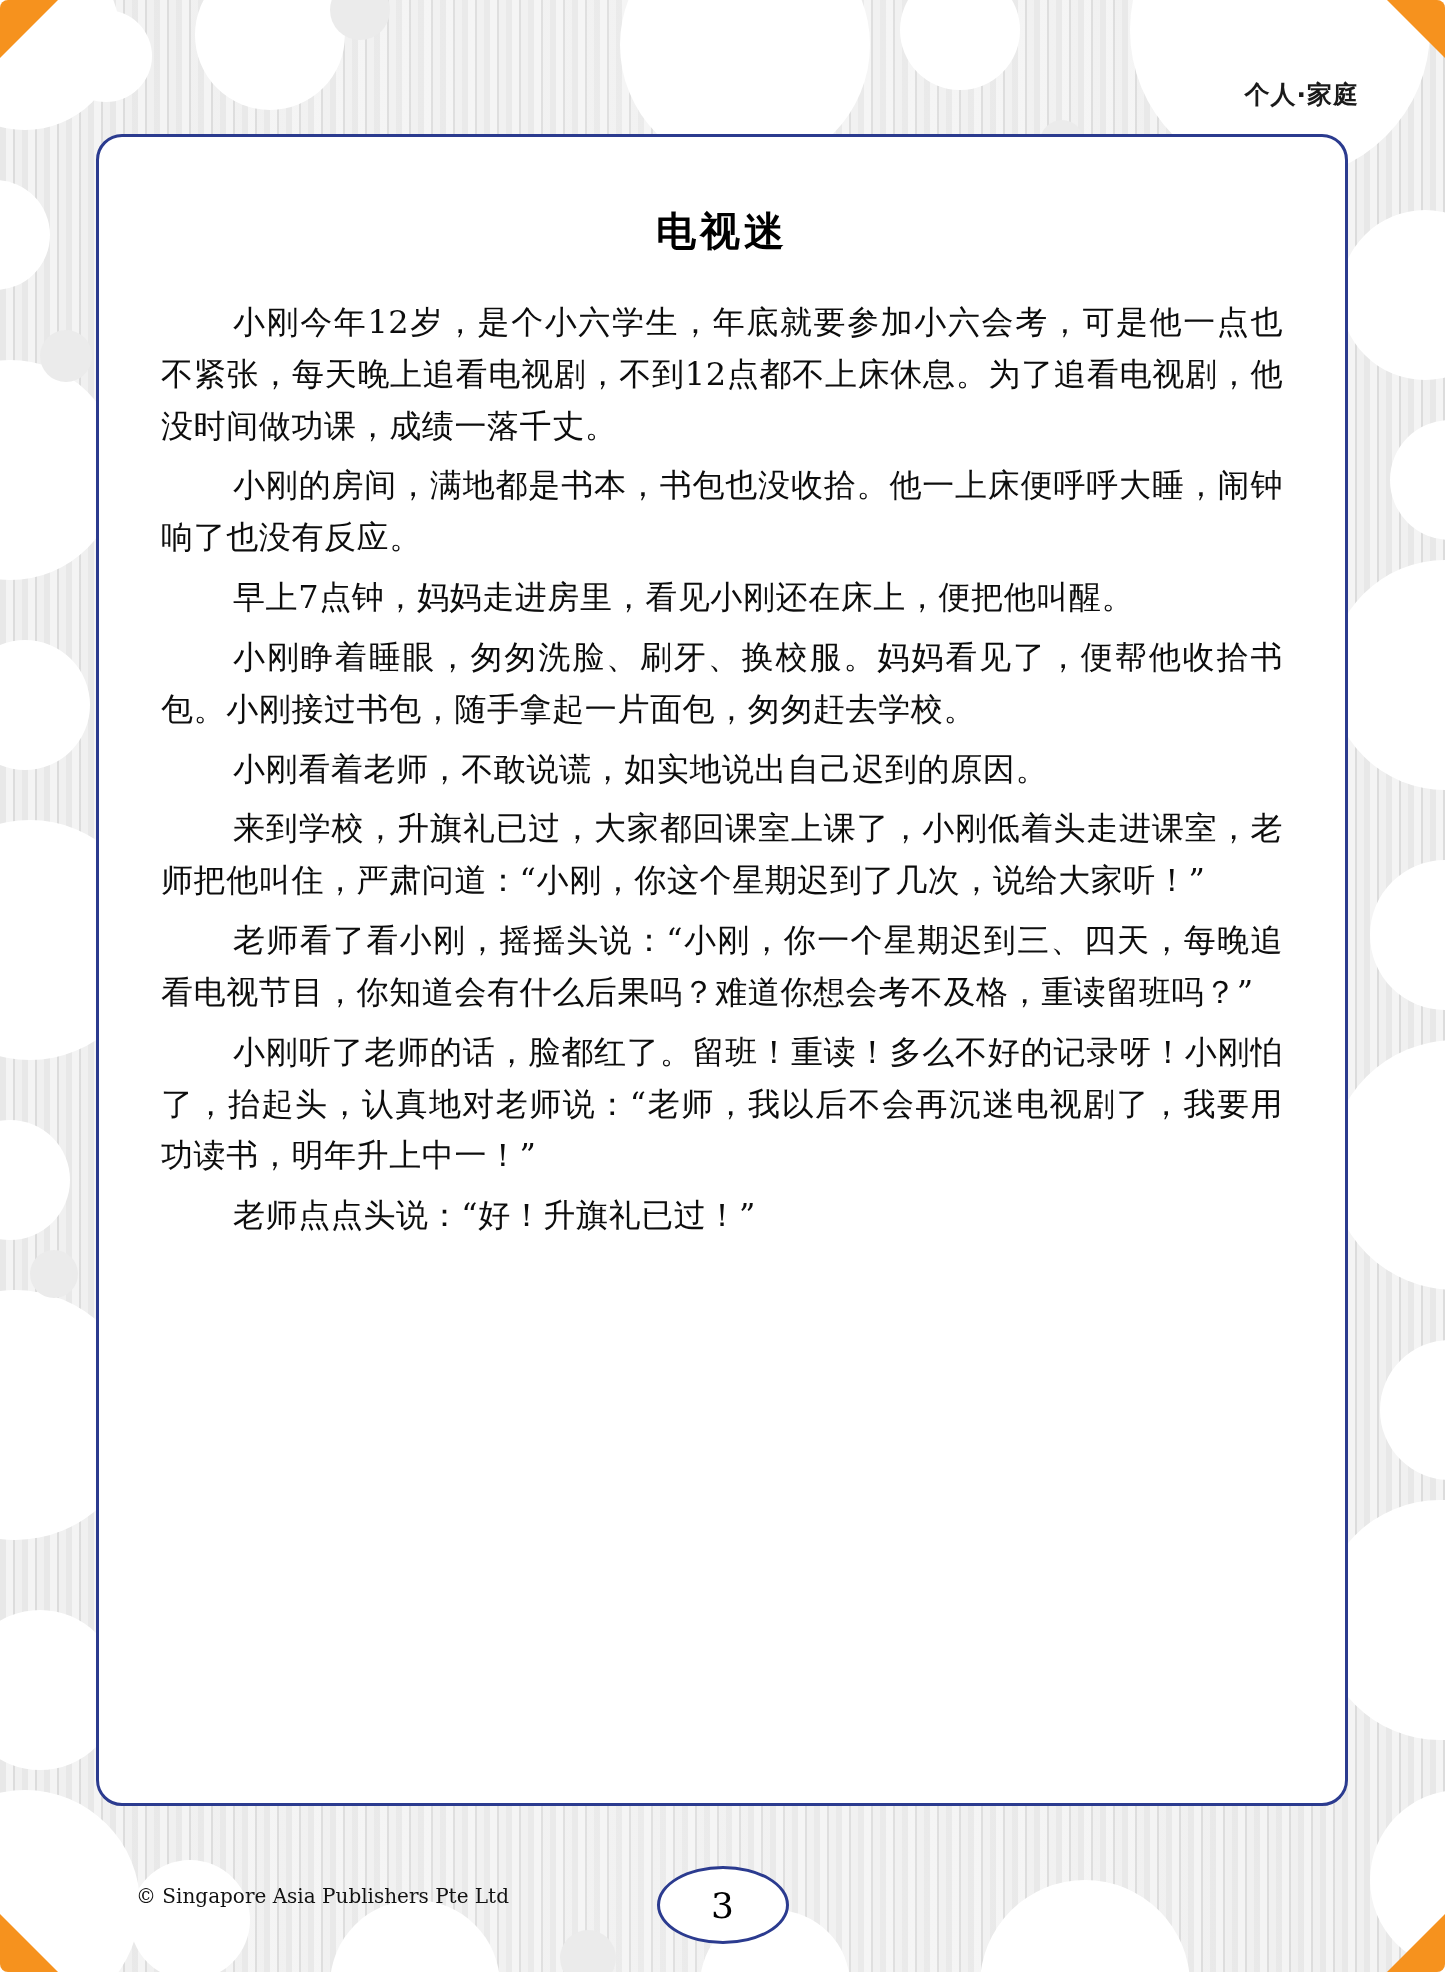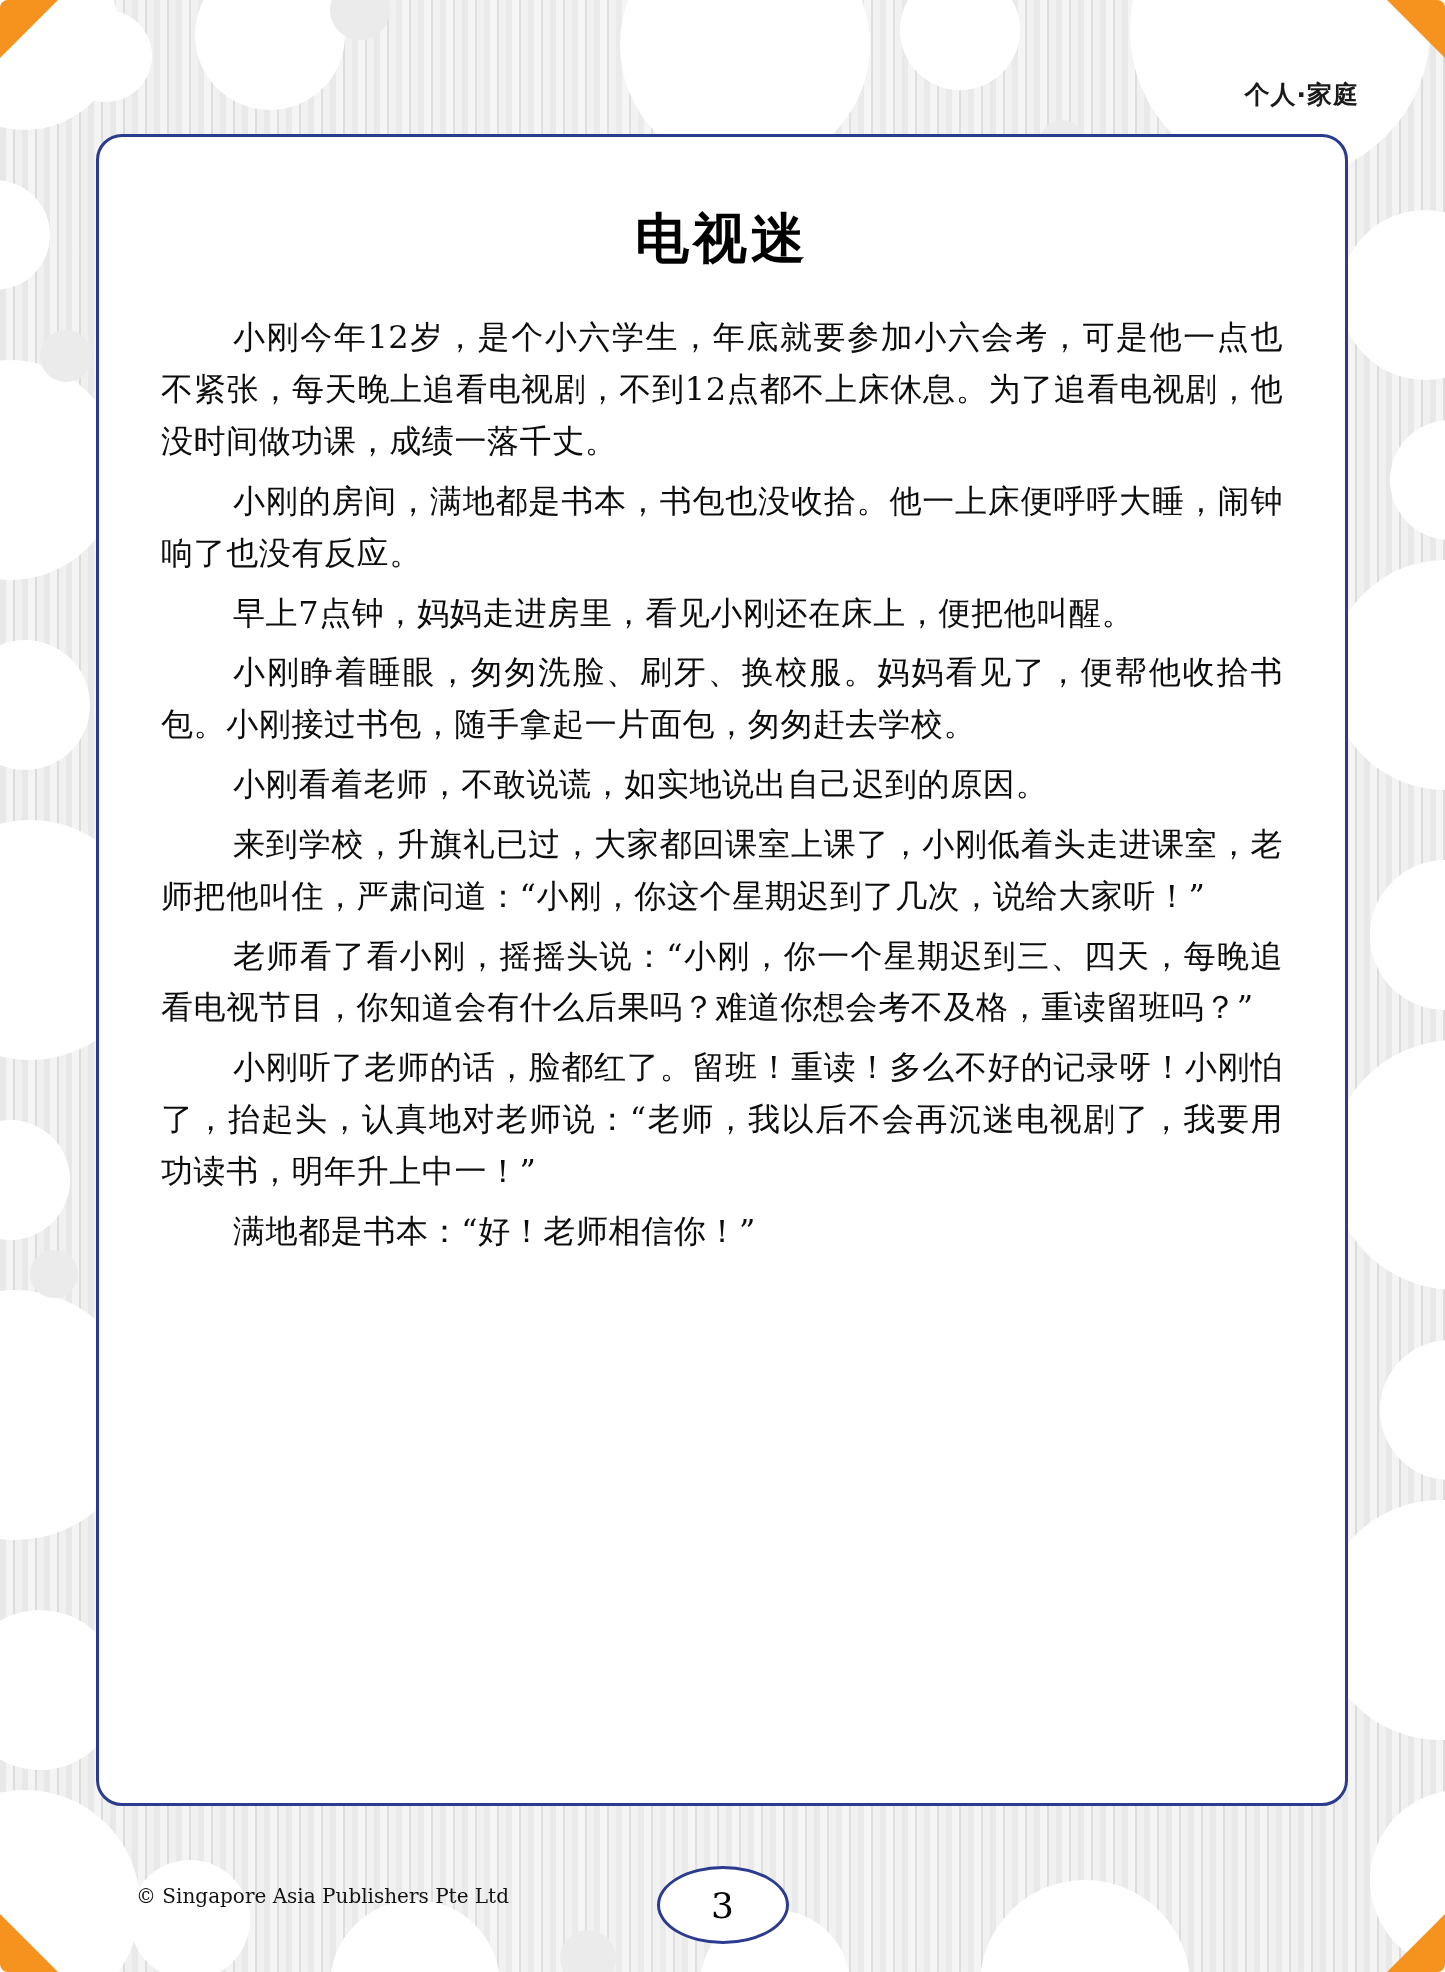--- a/index.html
+++ b/index.html
@@ -98,21 +98,21 @@
     border-radius: 26px;
     box-sizing: border-box;
     z-index: 4;
   }
   .card-inner {
     padding: 44px 62px 0 62px;
   }
   .title {
     text-align: center;
     font-family: "DejaVu Sans", sans-serif;
-    font-size: 54px;
+    font-size: 40px;
     font-weight: bold;
     color: #000000;
     letter-spacing: 4px;
     margin: 28px 0 44px 0;
     line-height: 1.1;
   }
   .body-text p {
     font-family: "DejaVu Serif", serif;
     font-size: 32px;
     line-height: 1.62;
@@ -211,21 +211,21 @@
       <h1 class="title">电视迷</h1>
       <div class="body-text">
         <p>小刚今年12岁，是个小六学生，年底就要参加小六会考，可是他一点也不紧张，每天晚上追看电视剧，不到12点都不上床休息。为了追看电视剧，他没时间做功课，成绩一落千丈。</p>
         <p>小刚的房间，满地都是书本，书包也没收拾。他一上床便呼呼大睡，闹钟响了也没有反应。</p>
         <p>早上7点钟，妈妈走进房里，看见小刚还在床上，便把他叫醒。</p>
         <p>小刚睁着睡眼，匆匆洗脸、刷牙、换校服。妈妈看见了，便帮他收拾书包。小刚接过书包，随手拿起一片面包，匆匆赶去学校。</p>
         <p>小刚看着老师，不敢说谎，如实地说出自己迟到的原因。</p>
         <p>来到学校，升旗礼已过，大家都回课室上课了，小刚低着头走进课室，老师把他叫住，严肃问道：“小刚，你这个星期迟到了几次，说给大家听！”</p>
         <p>老师看了看小刚，摇摇头说：“小刚，你一个星期迟到三、四天，每晚追看电视节目，你知道会有什么后果吗？难道你想会考不及格，重读留班吗？”</p>
         <p>小刚听了老师的话，脸都红了。留班！重读！多么不好的记录呀！小刚怕了，抬起头，认真地对老师说：“老师，我以后不会再沉迷电视剧了，我要用功读书，明年升上中一！”</p>
-        <p>满地都是书本：“好！老师相信你！”</p>
+        <p>老师点点头说：“好！升旗礼已过！”</p>
       </div>
     </div>
   </div>
 
   <div class="footer-copy">© Singapore Asia Publishers Pte Ltd</div>
   <div class="page-num-bubble">
     <span>3</span>
   </div>
 
 </div>

